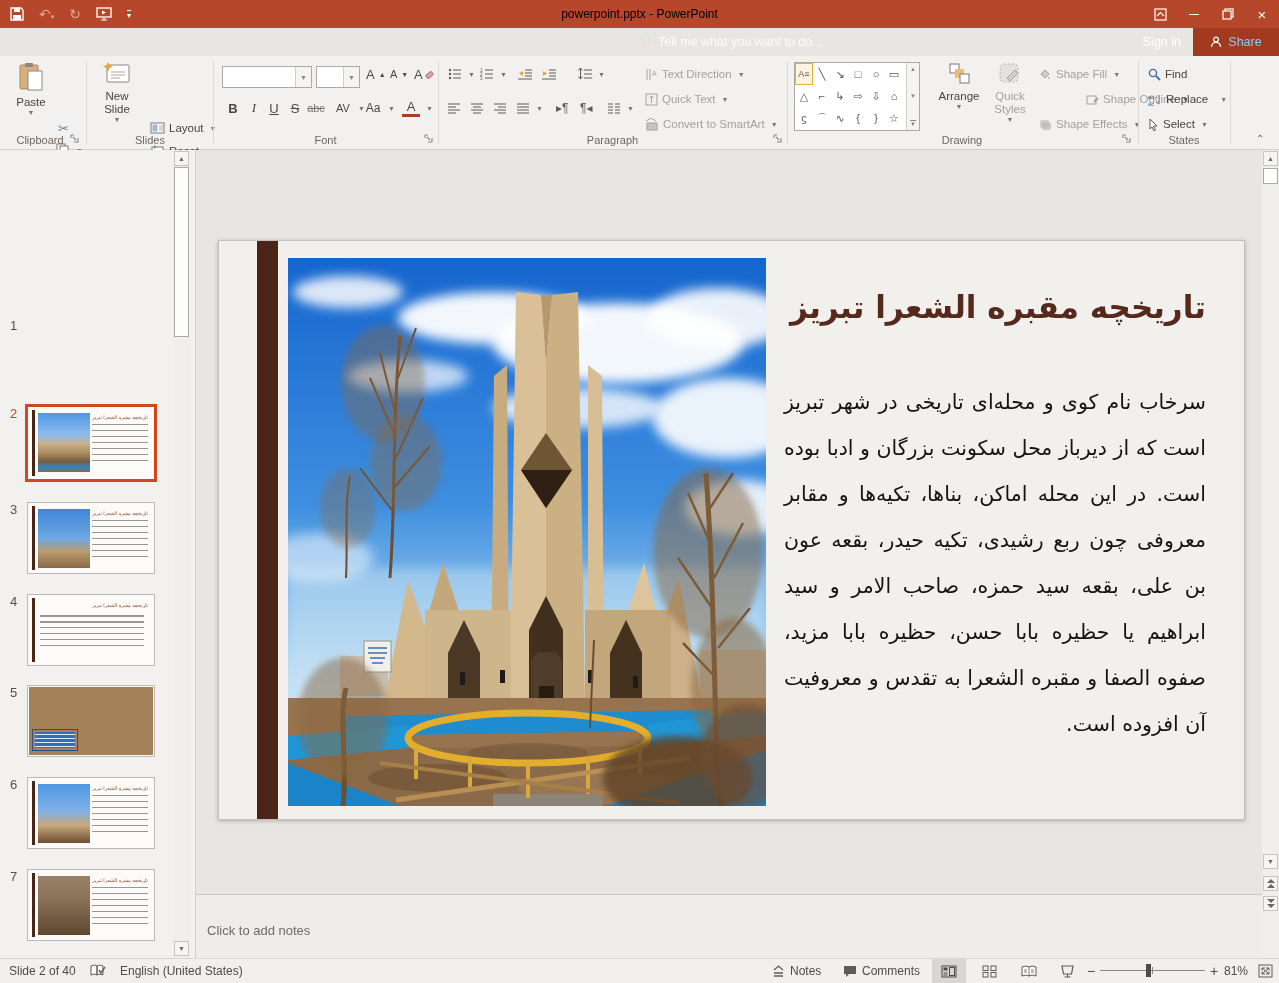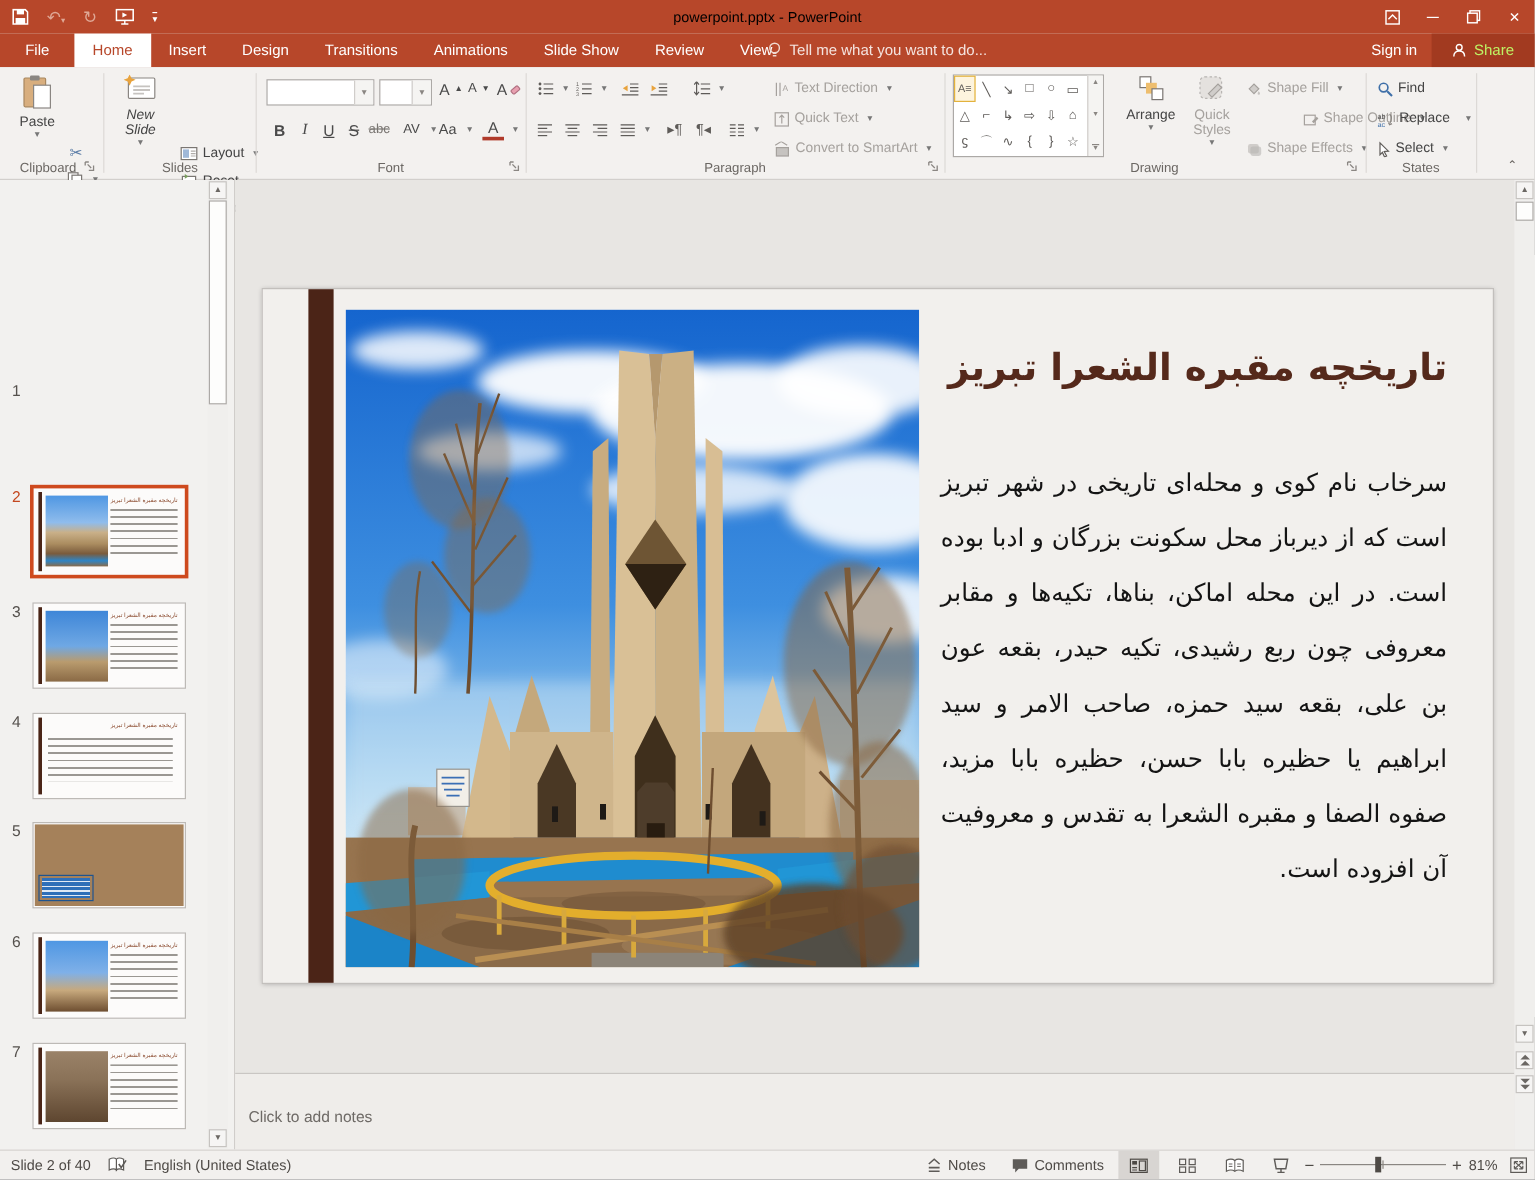--- a/index.html
+++ b/index.html
@@ -20,21 +20,21 @@
   .wbtn { width:34px; height:28px; display:flex; align-items:center; justify-content:center; color:#fff; font-size:13px; }
   .minbar { width:10px; height:1px; background:#fff; }
 
   
   .tabrow { position:absolute; left:0; top:28px; width:1279px; height:28px; background:#B7472A; display:flex; }
   .tab { height:28px; line-height:28px; padding:0 15px; color:#fff; font-size:12.5px; white-space:nowrap; }
   .tab.filetab { padding:0 21px; }
   .tab.active { background:#fff; color:#B7472A; }
   .tellme { position:absolute; left:640px; top:0; height:28px; display:flex; align-items:center; gap:7px; color:rgba(255,255,255,.85); font-size:12.5px; }
   .signin { position:absolute; right:98px; top:0; height:28px; line-height:28px; color:#fff; font-size:12.5px; }
-  .sharebtn { position:absolute; right:0; top:0; height:28px; width:86px; background:#A23A20; color:#bef264; font-size:12.5px; display:flex; align-items:center; justify-content:center; gap:6px; }
+  .sharebtn { position:absolute; right:0; top:0; height:28px; width:86px; background:#A23A20; color:#7dd3fc; font-size:12.5px; display:flex; align-items:center; justify-content:center; gap:6px; }
 
   
   .ribbon { position:absolute; left:0; top:56px; width:1279px; height:94px; background:#F3F1EF; border-bottom:1px solid #D2CFCC; }
   .gsep { position:absolute; top:5px; height:83px; width:1px; background:#DCD9D6; }
   .grp-label { position:absolute; bottom:3px; font-size:11px; color:#6B6763; text-align:center; }
   .launch { position:absolute; bottom:5px; width:10px; height:10px; }
   .bigbtn { position:absolute; top:6px; width:50px; height:80px; display:flex; flex-direction:column; align-items:center; font-size:11.5px; color:#444; text-align:center; }
   .bigbtn .lbl { margin-top:4px; line-height:13px; }
   .dd { font-size:7px; color:#777; }
   .dd2 { font-size:7px; color:#777; margin-left:2px; }
@@ -147,31 +147,20 @@
       <div class="wbtn">
         <svg class="icon" width="12" height="12" viewBox="0 0 12 12">
             <rect x="3" y="1" width="8" height="8" fill="none" stroke="#fff" stroke-width="1.2"></rect>
             <rect x="1" y="3" width="8" height="8" fill="#B7472A" stroke="#fff" stroke-width="1.2"></rect>
           </svg>
       </div>
       <div class="wbtn" style="font-size:15px;">×</div>
     </div>
   </div>
 
-  <div class="tabrow">
-    <div class="tab filetab">File</div>
-    <div class="tab active">Home</div>
-    <div class="tab">Insert</div>
-    <div class="tab">Design</div>
-    <div class="tab">Transitions</div>
-    <div class="tab">Animations</div>
-    <div class="tab">Slide Show</div>
-    <div class="tab">Review</div>
-    <div class="tab">View</div>
-  </div>
   <div class="tellme" style="top:28px;">
     <span>
       <svg class="icon" width="11" height="14" viewBox="0 0 11 14">
           <circle cx="5.5" cy="5" r="4" fill="none" stroke="#F0D9D0" stroke-width="1.2"></circle>
           <path d="M4 9.5 h3 M4 11.5 h3" stroke="#F0D9D0" stroke-width="1.2"></path>
         </svg>
     </span>
     <span>Tell me what you want to do...</span>
   </div>
   <div class="signin" style="top:28px;">Sign in</div>
@@ -213,21 +202,21 @@
         </svg>
     </div>
     <div class="grp-label" style="left:0;width:80px;">Clipboard</div>
     <span class="launch" style="left:70px;">
       <svg class="icon" width="9" height="9" viewBox="0 0 9 9">
           <path d="M1 1 h3 M1 1 v3 M3 3 l3 3 M8 4 v4 h-4" fill="none" stroke="#8A8682" stroke-width="1.1"></path>
         </svg>
     </span>
     <div class="gsep" style="left:86px;"></div>
 
-    <div class="bigbtn" style="left:90px;width:54px;font-style:italic;">
+    <div class="bigbtn" style="left:90px;width:54px;">
       <svg class="icon" width="28" height="24" viewBox="0 0 28 24">
         <rect x="4" y="3" width="22" height="17" rx="1" fill="#fff" stroke="#8A8682"></rect>
         <path d="M8 10 h14 M8 13 h14 M8 16 h9" stroke="#C6C3C0" stroke-width="1.5"></path>
         <path d="M5 0 l1.6 3.2 L10 4.5 l-3.4 1.5 L5 9.4 l-1.6-3.4 L0 4.5 l3.4-1.3 z" fill="#E8A33D"></path>
       </svg>
       <span class="lbl" style="width:44px;">New Slide</span>
       <span class="dd">▼</span>
     </div>
     <div class="smallbtn" style="left:150px;top:62px;">
       <svg class="icon" width="15" height="12" viewBox="0 0 15 12">

